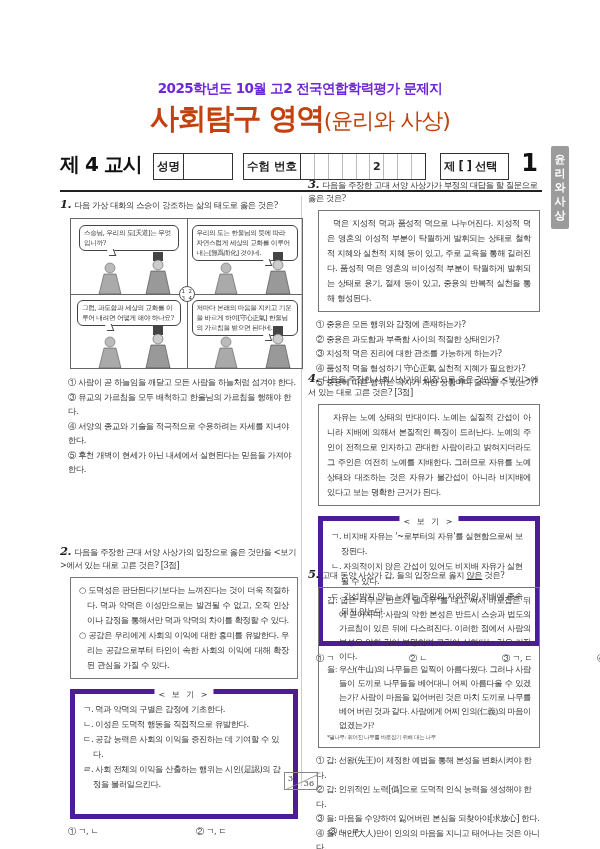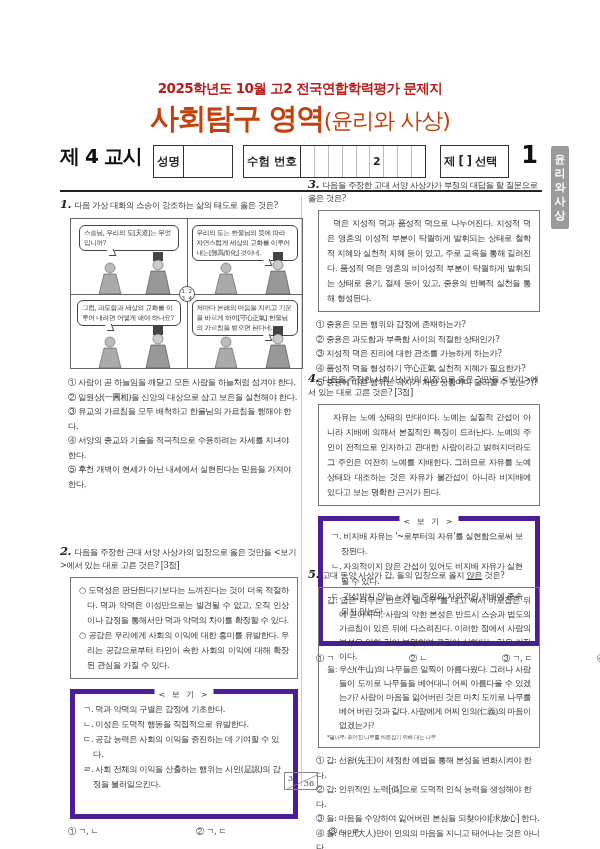--- a/index.html
+++ b/index.html
@@ -1,28 +1,28 @@
 <!DOCTYPE html>
 <html><head>
 <meta charset="utf-8">
 <style>
   * { box-sizing: border-box; margin: 0; padding: 0; }
   html, body { width: 600px; height: 849px; background: #ffffff; overflow: hidden; }
   body { position: relative; font-family: "DejaVu Serif", "Liberation Serif", serif; color: #222; }
 
   .top-sub { position: absolute; top: 80px; left: 0; width: 600px; text-align: center;
-    font-family: "DejaVu Sans", "Liberation Sans", sans-serif; font-weight: bold; font-size: 13.5px; letter-spacing: -0.6px; color: #b91c1c; }
+    font-family: "DejaVu Sans", "Liberation Sans", sans-serif; font-weight: bold; font-size: 13.5px; letter-spacing: -0.6px; color: #6d28d9; }
   .title { position: absolute; top: 99px; left: 0; width: 600px; text-align: center;
     font-family: "DejaVu Sans", "Liberation Sans", sans-serif; font-weight: bold; font-size: 29px; letter-spacing: -1.5px; color: #c2410c; }
   .title .paren { font-weight: normal; font-size: 22px; letter-spacing: -1px; }
 
-  .header-row { position: absolute; top: 143px; left: 60px; width: 482px; height: 24px;
+  .header-row { position: absolute; top: 151px; left: 60px; width: 482px; height: 24px;
     font-family: "DejaVu Sans", "Liberation Sans", sans-serif; }
   .period { position: absolute; left: 0; top: 0; font-size: 20px; font-weight: bold; letter-spacing: -1px; color: #111; }
-  .hbox { position: absolute; top: 2px; height: 33px; border: 1.3px solid #333; display: flex; align-items: center; font-size: 11.5px; font-weight: bold; }
+  .hbox { position: absolute; top: 2px; height: 27px; border: 1.3px solid #333; display: flex; align-items: center; font-size: 11.5px; font-weight: bold; }
   .hbox .lab { padding: 0 3px; border-right: 1px solid #333; height: 100%; display: flex; align-items: center; }
   .name-box { left: 93px; width: 80px; }
   .exam-box { left: 183px; width: 183px; }
   .exam-box .cells { display: flex; height: 100%; flex: 1; }
   .exam-box .cell { flex: 1; border-right: 1px solid #bbb; display: flex; align-items: center; justify-content: center; font-size: 11px; }
   .exam-box .cell:last-child { border-right: none; }
   .select-box { left: 380px; width: 69px; padding: 0 3px; letter-spacing: -0.5px; }
   .page-num { position: absolute; right: 4px; top: -2px; font-size: 24px; font-weight: bold; color: #111; }
   .hline { position: absolute; top: 190px; left: 60px; width: 482px; height: 1.5px; background: #222; }
 
@@ -164,21 +164,20 @@
     </div>
     <div class="panel-num">
       <span>1</span>
         <span>2</span>
       <span>3</span>
         <span>4</span>
     </div>
   </div>
   <div class="choices">
     <span class="choice">① 사람이 곧 하늘임을 깨닫고 모든 사람을 하늘처럼 섬겨야 한다.</span>
-    <span class="choice">② 일원상(一圓相)을 신앙의 대상으로 삼고 보은을 실천해야 한다.</span>
     <span class="choice">③ 유교의 가르침을 모두 배척하고 한울님의 가르침을 행해야 한다.</span>
     <span class="choice">④ 서양의 종교와 기술을 적극적으로 수용하려는 자세를 지녀야 한다.</span>
     <span class="choice">⑤ 후천 개벽이 현세가 아닌 내세에서 실현된다는 믿음을 가져야 한다.</span>
   </div>
 </div>
 
 <div class="q" style="left:60px; top:545px; width:238px;">
   <span class="stem"><span class="num">2.</span><span>다음을 주장한 근대 서양 사상가의 입장으로 옳은 것만을 &lt;보기&gt;에서 있는 대로 고른 것은? [3점]</span></span>
   <div class="passage">
     <div class="bullet-p">○ 도덕성은 판단된다기보다는 느껴진다는 것이 더욱 적절하다. 덕과 악덕은 이성만으로는 발견될 수 없고, 오직 인상이나 감정을 통해서만 덕과 악덕의 차이를 확정할 수 있다.</div>

